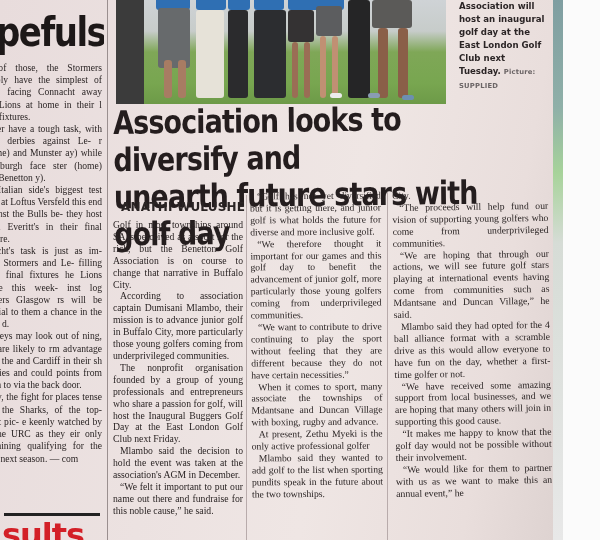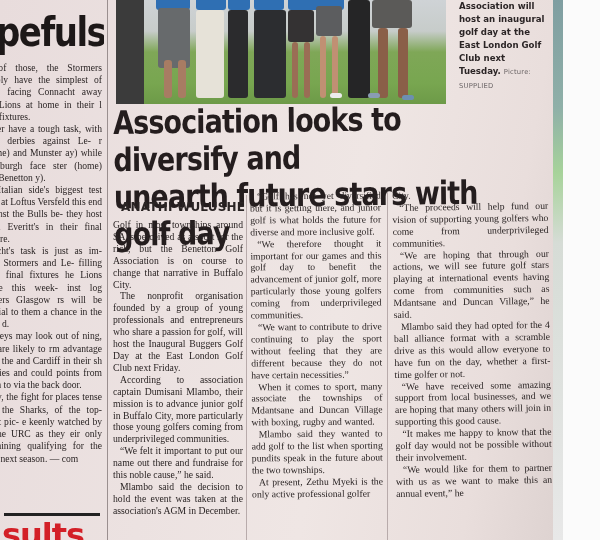--- a/index.html
+++ b/index.html
@@ -46,21 +46,21 @@
     .photo .pillar { position: absolute; left: 0; top: 0; width: 28px; height: 104px; background: #3b3b3b; }
     .leg { position: absolute; bottom: 6px; border-radius: 3px; }
     .shirt { position: absolute; top: 0; height: 10px; background: #2f6fb3; border-radius: 0 0 3px 3px; }
     .shoe { position: absolute; width: 12px; height: 5px; border-radius: 3px; background: #3c4650; }
 
     
     .caption {
       position: absolute; left: 459px; top: 0; width: 90px;
       font-family: "DejaVu Sans", sans-serif; font-weight: bold; font-size: 8.6px; line-height: 13px; color: #2b2526;
     }
-    .caption .credit { font-weight: normal; font-size: 6.8px; color: #6b6566; letter-spacing: 0.2px; }
+    .caption .credit { font-weight: bold; font-size: 6.8px; color: #6b6566; letter-spacing: 0.2px; }
 
     
     .headline {
       position: absolute; left: 113px; top: 104px; width: 420px;
       font-family: "DejaVu Sans", sans-serif; font-weight: 900; font-size: 27px; line-height: 31px;
       color: #241d1e; letter-spacing: -0.9px; transform: scaleY(1.2) rotate(-0.6deg); transform-origin: left top;
     }
 
     
     .byline {
@@ -146,33 +146,33 @@
     <div>unearth future stars with golf day</div>
   </div>
 
   <div class="byline">ANATHI WULUSHE</div>
 
   <div class="col-sep1"></div>
   <div class="col-sep2"></div>
 
   <div class="col col1">
     <p class="noindent">Golf in most townships around SA is perceived as a sport for the rich, but the Benetton Golf Association is on course to change that narrative in Buffalo City.</p>
+    <p>According to association captain Dumisani Mlambo, their mission is to advance junior golf in Buffalo City, more particularly those young golfers coming from underprivileged communities.</p>
     <p>The nonprofit organisation founded by a group of young professionals and entrepreneurs who share a passion for golf, will host the Inaugural Buggers Golf Day at the East London Golf Club next Friday.</p>
-    <p>According to association captain Dumisani Mlambo, their mission is to advance junior golf in Buffalo City, more particularly those young golfers coming from underprivileged communities.</p>
+    <p>Mlambo said the decision to hold the event was taken at the association's AGM in December.</p>
     <p>“We felt it important to put our name out there and fundraise for this noble cause,” he said.</p>
-    <p>Mlambo said the decision to hold the event was taken at the association's AGM in December.</p>
   </div>
 
   <div class="col col2">
     <p>“Golf has not yet diversified but it is getting there, and junior golf is what holds the future for diverse and more inclusive golf.</p>
     <p>“We therefore thought it important for our games and this golf day to benefit the advancement of junior golf, more particularly those young golfers coming from underprivileged communities.</p>
     <p>“We want to contribute to drive continuing to play the sport without feeling that they are different because they do not have certain necessities.”</p>
-    <p>When it comes to sport, many associate the townships of Mdantsane and Duncan Village with boxing, rugby and wanted.</p>
+    <p>When it comes to sport, many associate the townships of Mdantsane and Duncan Village with boxing, rugby and advance.</p>
+    <p>At present, Zethu Myeki is the only active professional golfer</p>
     <p>Mlambo said they wanted to add golf to the list when sporting pundits speak in the future about the two townships.</p>
-    <p>At present, Zethu Myeki is the only active professional golfer</p>
   </div>
 
   <div class="col col3">
     <p class="noindent">City.</p>
     <p>“The proceeds will help fund our vision of supporting young golfers who come from underprivileged communities.</p>
     <p>“We are hoping that through our actions, we will see future golf stars playing at international events having come from communities such as Mdantsane and Duncan Village,” he said.</p>
     <p>Mlambo said they had opted for the 4 ball alliance format with a scramble drive as this would allow everyone to have fun on the day, whether a first-time golfer or not.</p>
     <p>“We have received some amazing support from local businesses, and we are hoping that many others will join in supporting this good cause.</p>
     <p>“It makes me happy to know that the golf day would not be possible without their involvement.</p>
     <p>“We would like for them to partner with us as we want to make this an annual event,” he</p>

